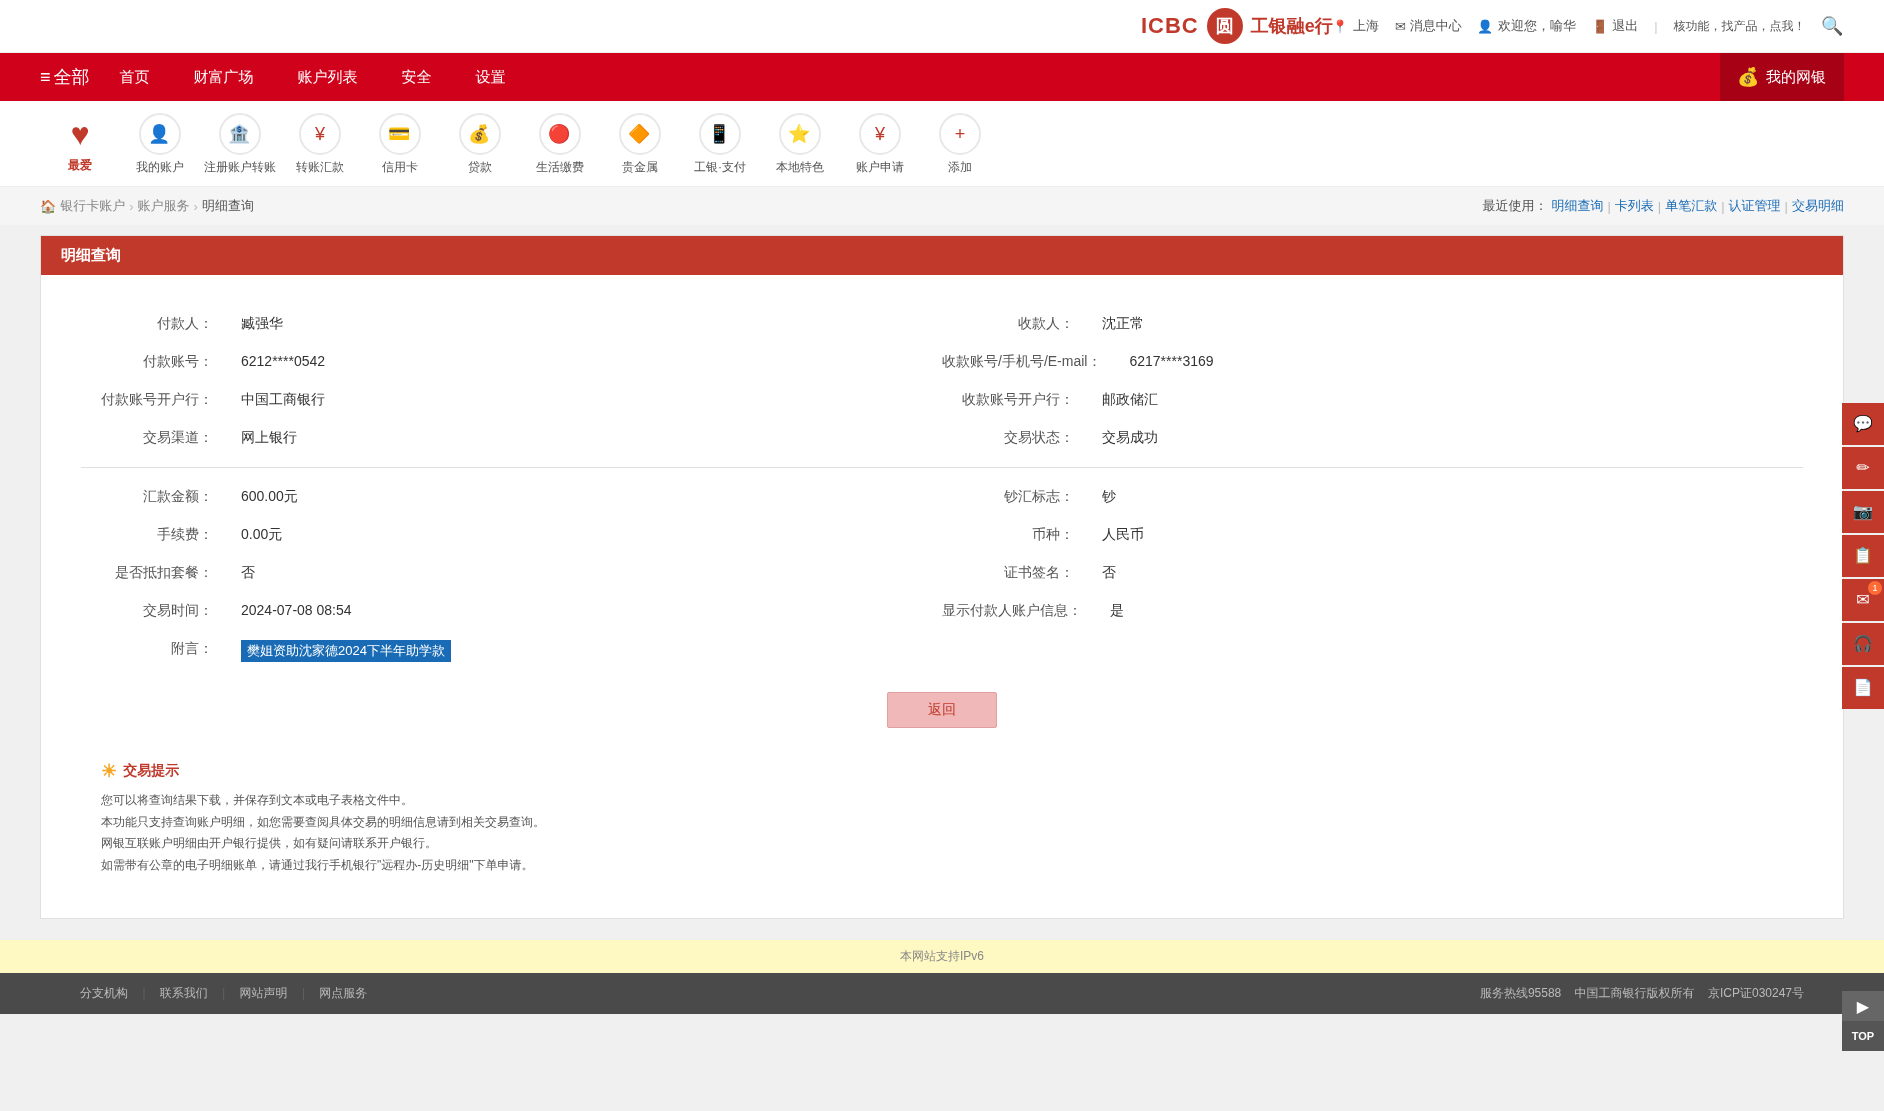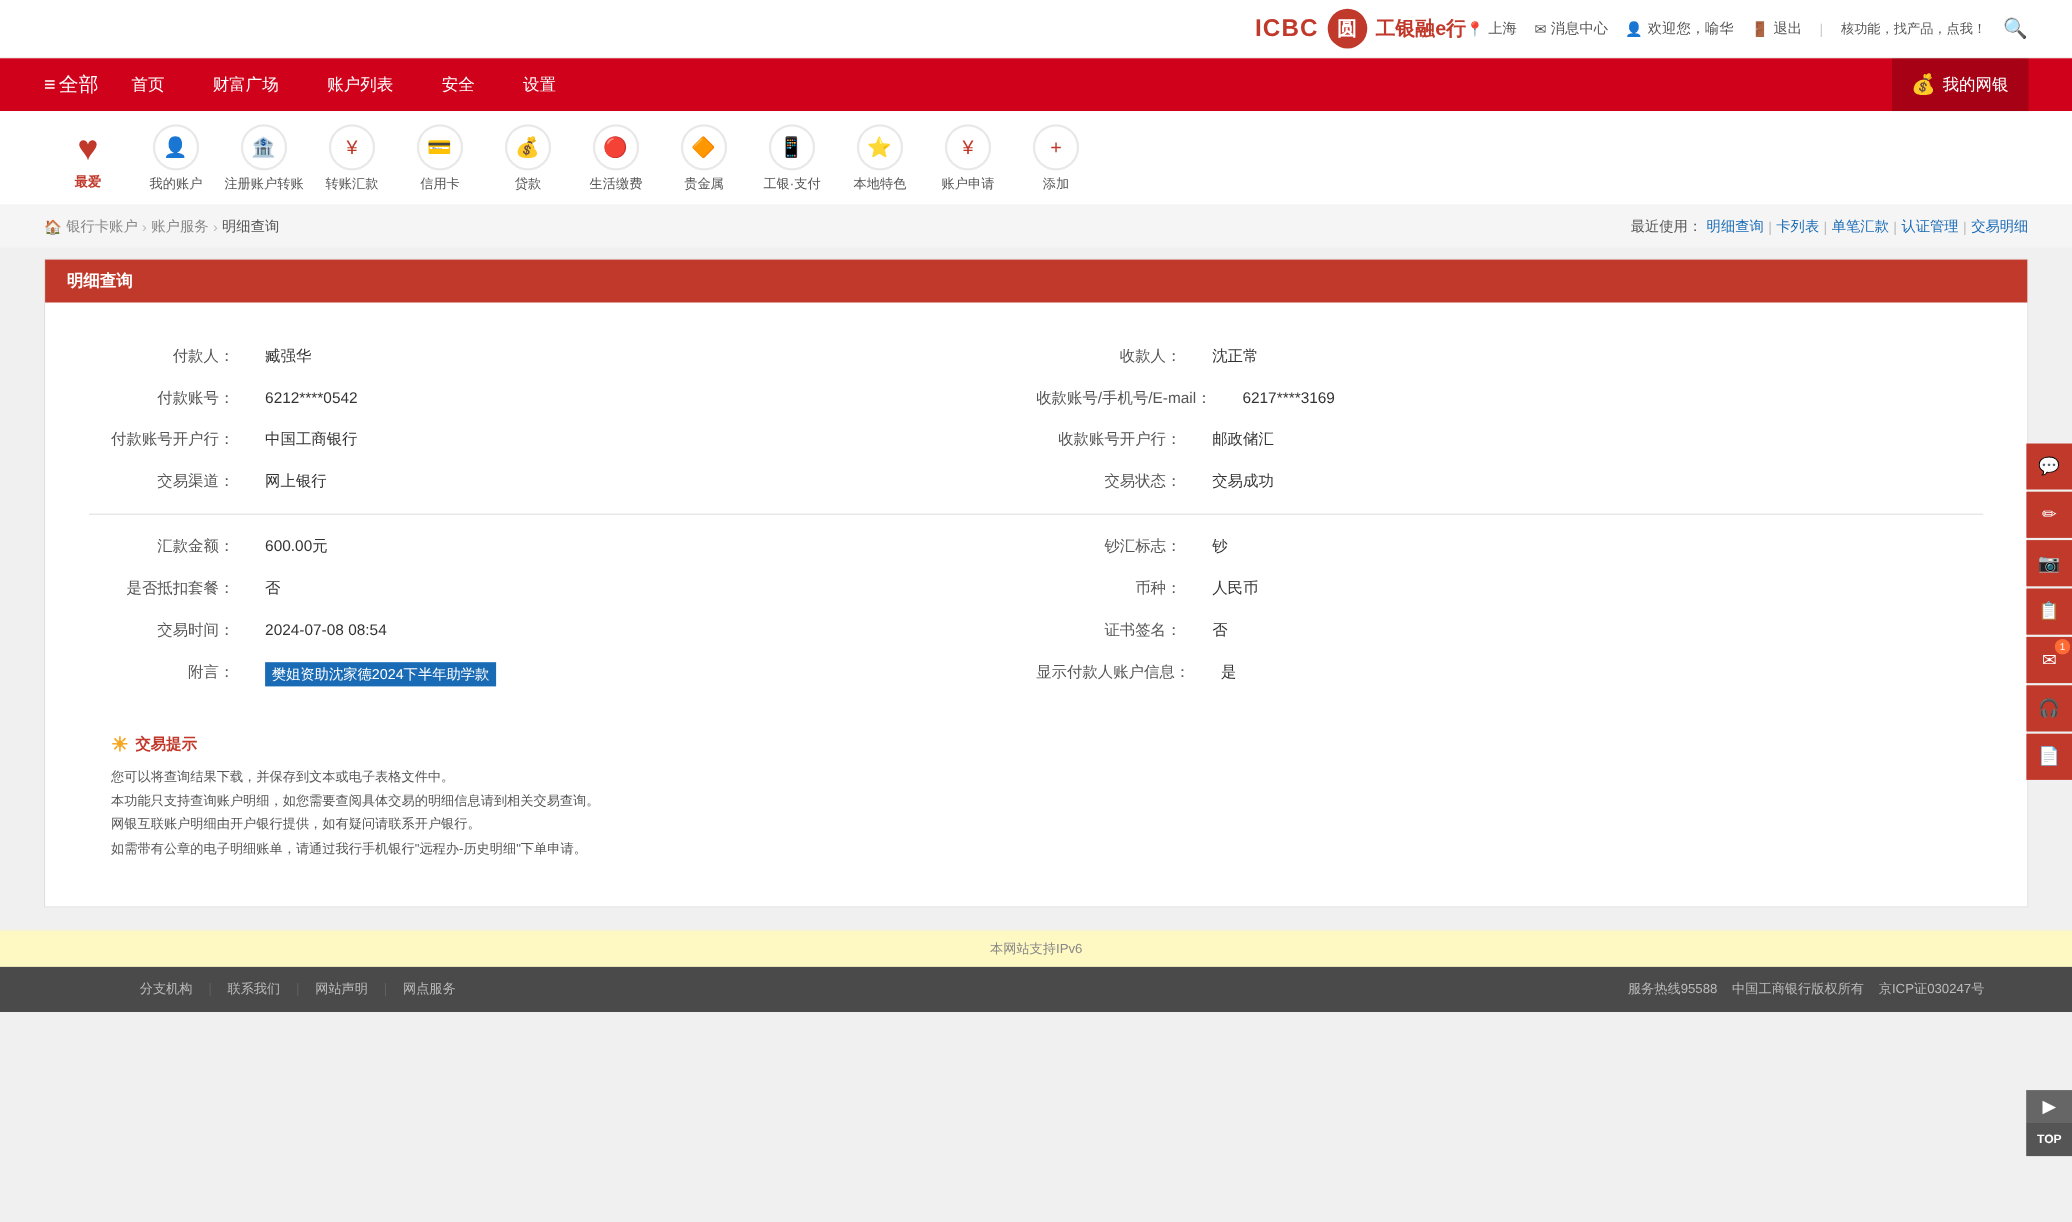--- a/index.html
+++ b/index.html
@@ -63,21 +63,21 @@
 
     .tips-section { margin-top: 20px; padding: 12px 20px; background: #fff; }
     .tips-header { display: flex; align-items: center; gap: 6px; color: #c0392b; font-size: 14px; font-weight: bold; margin-bottom: 8px; }
     .tips-sun { font-size: 18px; color: #f5a623; }
     .tips-list { list-style: none; padding: 0; }
     .tips-list li { font-size: 12px; color: #555; line-height: 1.8; }
 
     
     .footer-support { background: #fef9c3; text-align: center; padding: 8px; font-size: 12px; color: #888; border-top: 1px solid #eee; }
     .footer-main { background: #4a4a4a; color: #bbb; display: flex; justify-content: space-between; align-items: center; padding: 12px 80px; font-size: 12px; }
-    .footer-links { display: flex; gap: 10px; margin-left: 47px; }
+    .footer-links { display: flex; gap: 10px; }
     .footer-links a { color: #bbb; text-decoration: none; }
     .footer-links span { color: #666; }
     .footer-right { color: #bbb; }
 
     
     .side-panel { position: fixed; right: 0; top: 50%; transform: translateY(-50%); display: flex; flex-direction: column; gap: 2px; z-index: 100; }
     .side-btn { width: 42px; height: 42px; background: #c0392b; color: #fff; display: flex; align-items: center; justify-content: center; font-size: 16px; cursor: pointer; }
     .side-btn.badge { position: relative; }
     .side-badge { position: absolute; top: 2px; right: 2px; background: #ff6b35; color: #fff; border-radius: 50%; width: 14px; height: 14px; font-size: 9px; display: flex; align-items: center; justify-content: center; }
 
@@ -254,20 +254,24 @@
 
       <hr class="divider">
 
       <div class="detail-section">
         <div>
           <div class="detail-row">
             <span class="detail-label">汇款金额：</span>
             <span class="detail-value">600.00元</span>
           </div>
           <div class="detail-row">
+            <span class="detail-label">手续费：</span>
+            <span class="detail-value">0.00元</span>
+          </div>
+          <div class="detail-row">
             <span class="detail-label">是否抵扣套餐：</span>
             <span class="detail-value">否</span>
           </div>
           <div class="detail-row">
             <span class="detail-label">交易时间：</span>
             <span class="detail-value">2024-07-08 08:54</span>
           </div>
           <div class="detail-row">
             <span class="detail-label">附言：</span>
             <span class="detail-value remark-highlight">樊姐资助沈家德2024下半年助学款</span>
@@ -286,20 +290,23 @@
             <span class="detail-label">证书签名：</span>
             <span class="detail-value">否</span>
           </div>
           <div class="detail-row">
             <span class="detail-label">显示付款人账户信息：</span>
             <span class="detail-value">是</span>
           </div>
         </div>
       </div>
 
+      <div style="text-align:center; margin: 16px 0;">
+        <button class="return-btn">返回</button>
+      </div>
 
       <div class="tips-section">
         <div class="tips-header">
           <span class="tips-sun">☀</span>
           <span>交易提示</span>
         </div>
         <ul class="tips-list">
           <li><span>您可以将查询结果下载，并保存到文本或电子表格文件中。</span></li>
           <li><span>本功能只支持查询账户明细，如您需要查阅具体交易的明细信息请到相关交易查询。</span></li>
           <li><span>网银互联账户明细由开户银行提供，如有疑问请联系开户银行。</span></li>

